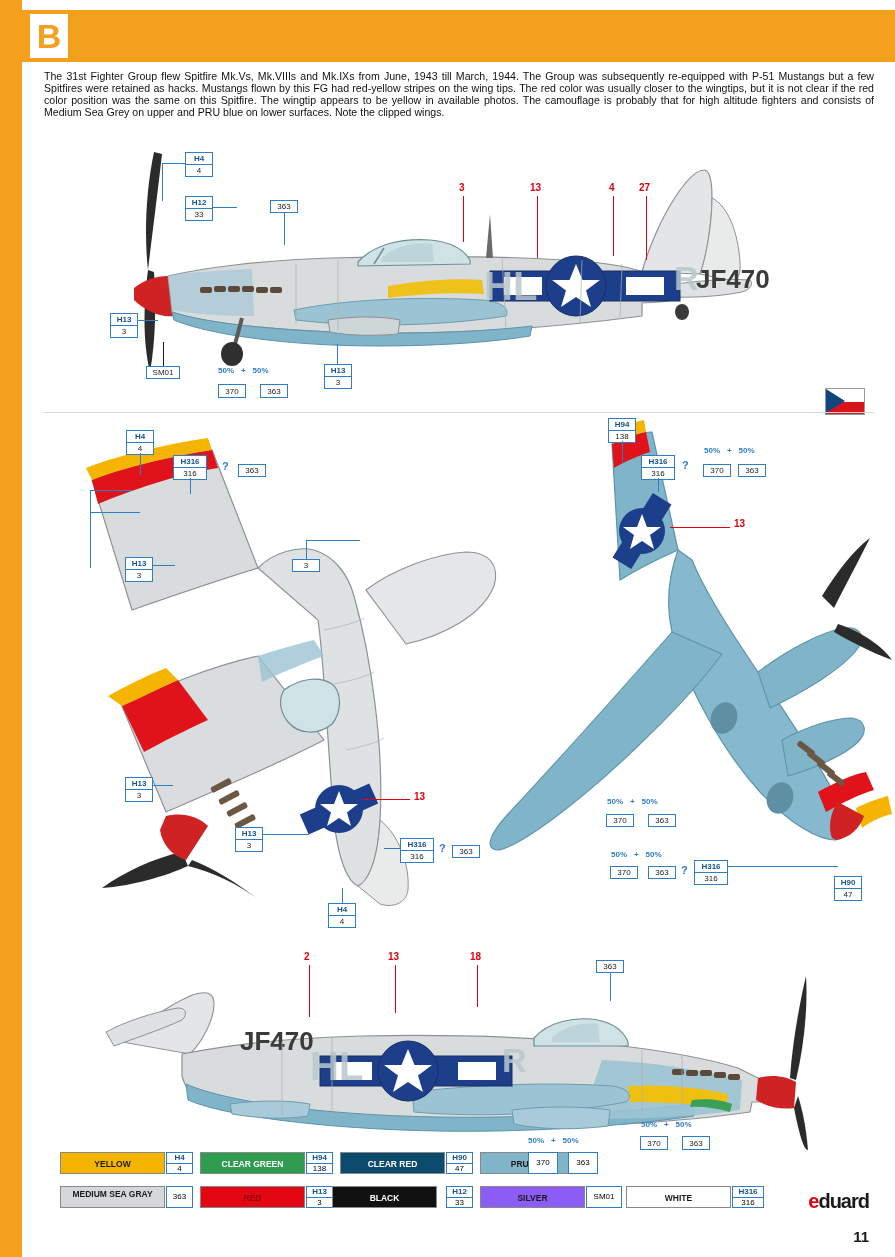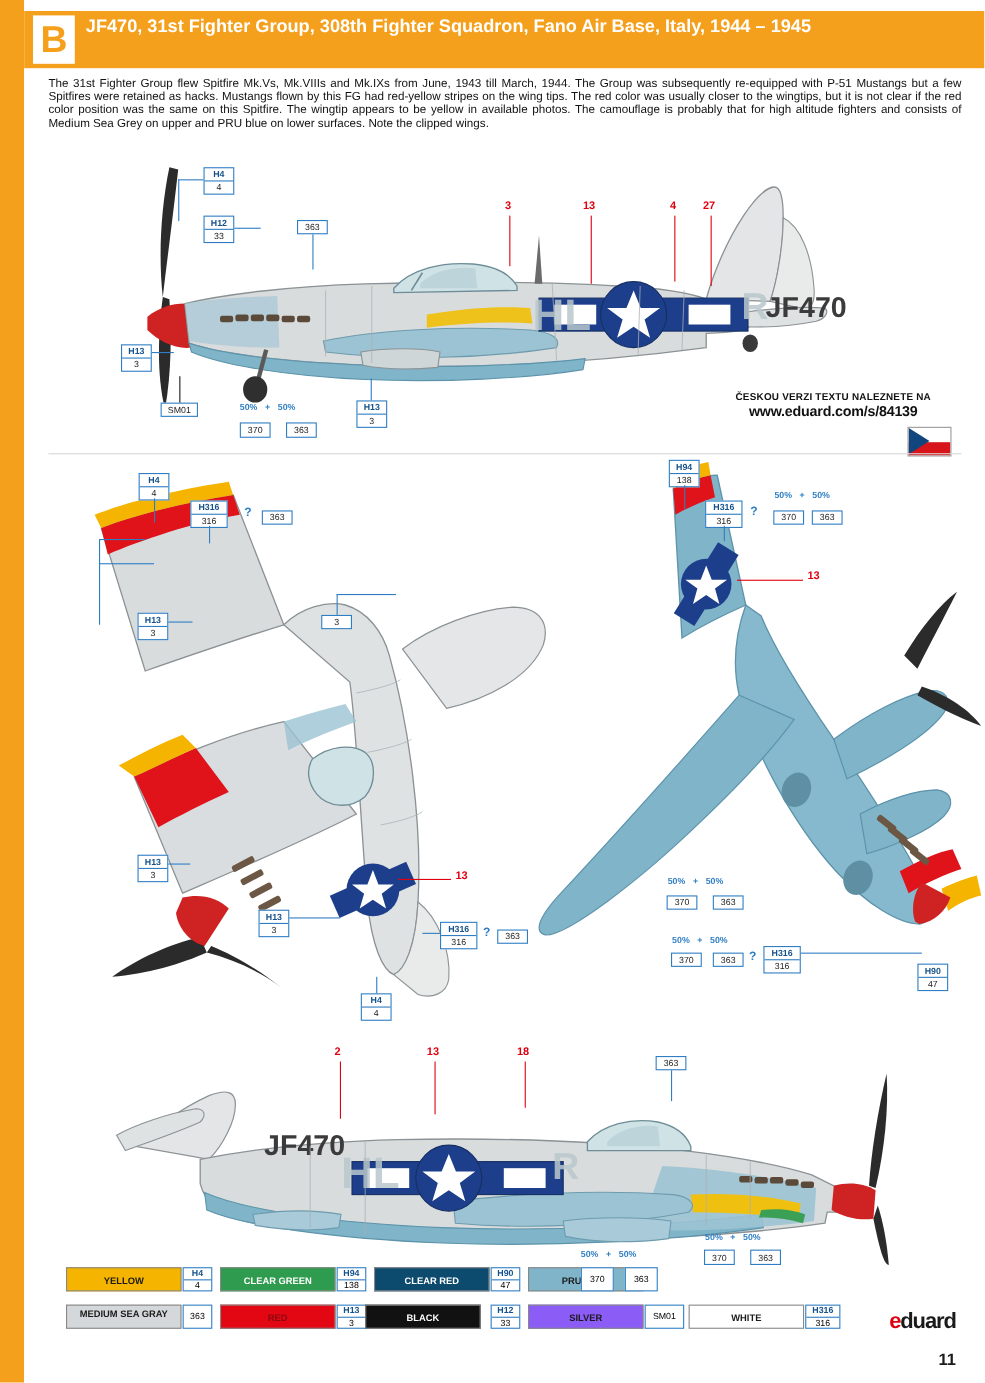--- a/index.html
+++ b/index.html
@@ -108,21 +108,20 @@
 </style>
 </head>
 <body>
 
 <div class="left-strip"></div>
 
 <div class="page">
 
   <div class="header">
     <div class="header-letter">B</div>
-    <div class="header-title">JF470, 31st Fighter Group, 308th Fighter Squadron, Fano Air Base, Italy, 1944 – 1945</div>
   </div>
 
   <div class="intro">The 31st Fighter Group flew Spitfire Mk.Vs, Mk.VIIIs and Mk.IXs from June, 1943 till March, 1944. The Group was subsequently re-equipped with P-51 Mustangs but a few Spitfires were retained as hacks. Mustangs flown by this FG had red-yellow stripes on the wing tips. The red color was usually closer to the wingtips, but it is not clear if the red color position was the same on this Spitfire. The wingtip appears to be yellow in available photos. The camouflage is probably that for high altitude fighters and consists of Medium Sea Grey on upper and PRU blue on lower surfaces. Note the clipped wings.</div>
 
   <div class="art" style="left:60px;top:140px;">
     <svg width="680" height="250" viewBox="0 0 680 250">
 
       <g fill="#2b2b2b">
         <path d="M72 12 C64 50 62 95 66 130 C70 96 76 50 80 14 Z"></path>
         <path d="M66 130 C62 160 60 200 68 232 C74 198 74 162 72 132 Z"></path>
@@ -417,24 +416,20 @@
 
   <div class="rednum" style="left:437px;top:182px;">3</div>
   <div class="leader-red" style="left:441px;top:196px;width:1px;height:46px;"></div>
   <div class="rednum" style="left:508px;top:182px;">13</div>
   <div class="leader-red" style="left:515px;top:196px;width:1px;height:62px;"></div>
   <div class="rednum" style="left:587px;top:182px;">4</div>
   <div class="leader-red" style="left:591px;top:196px;width:1px;height:60px;"></div>
   <div class="rednum" style="left:617px;top:182px;">27</div>
   <div class="leader-red" style="left:624px;top:196px;width:1px;height:64px;"></div>
 
-  <div class="cz-note">
-    <div class="l1">ČESKOU VERZI TEXTU NALEZNETE NA</div>
-    <div class="l2">www.eduard.com/s/84139</div>
-  </div>
   <div class="cz-flag">
     <div class="red"></div>
     <div class="tri"></div>
   </div>
   <div class="rule" style="left:22px;top:412px;width:830px;"></div>
 
   <div class="lbl lbl-w" style="left:104px;top:430px;">
     <div class="top">H4</div>
     <div class="bot">4</div>
   </div>

